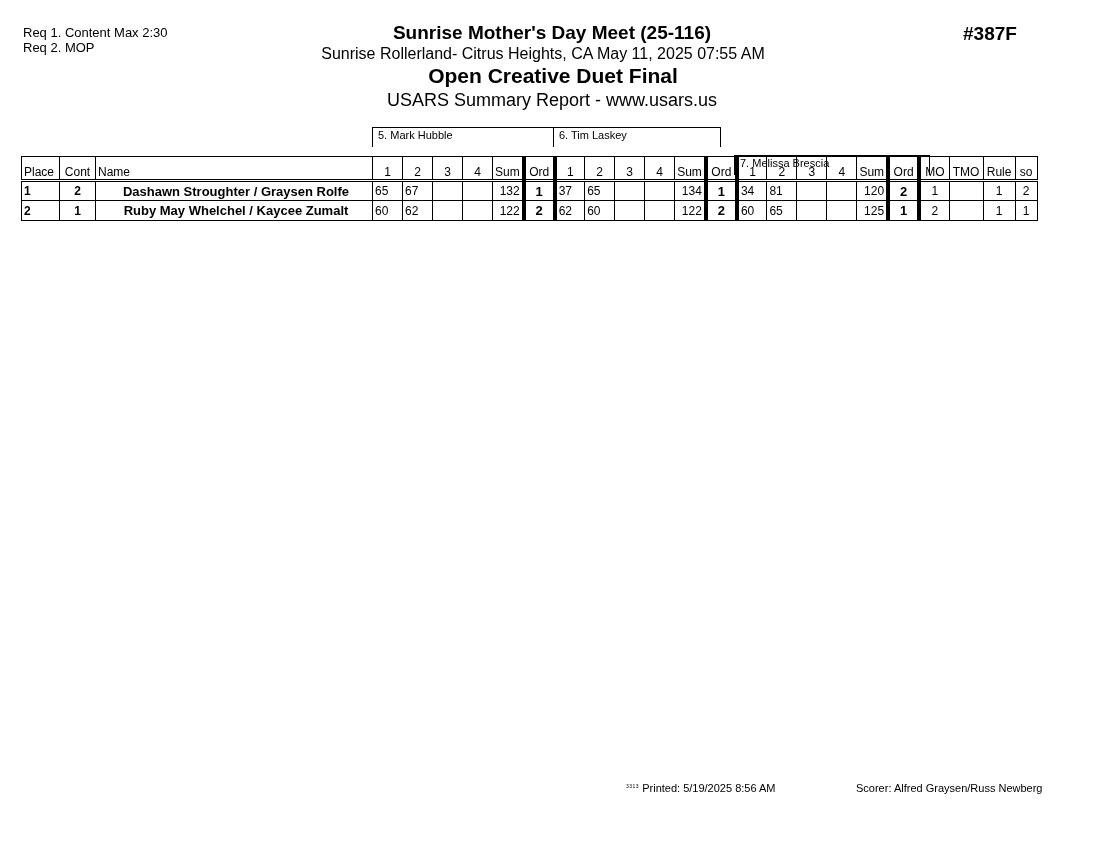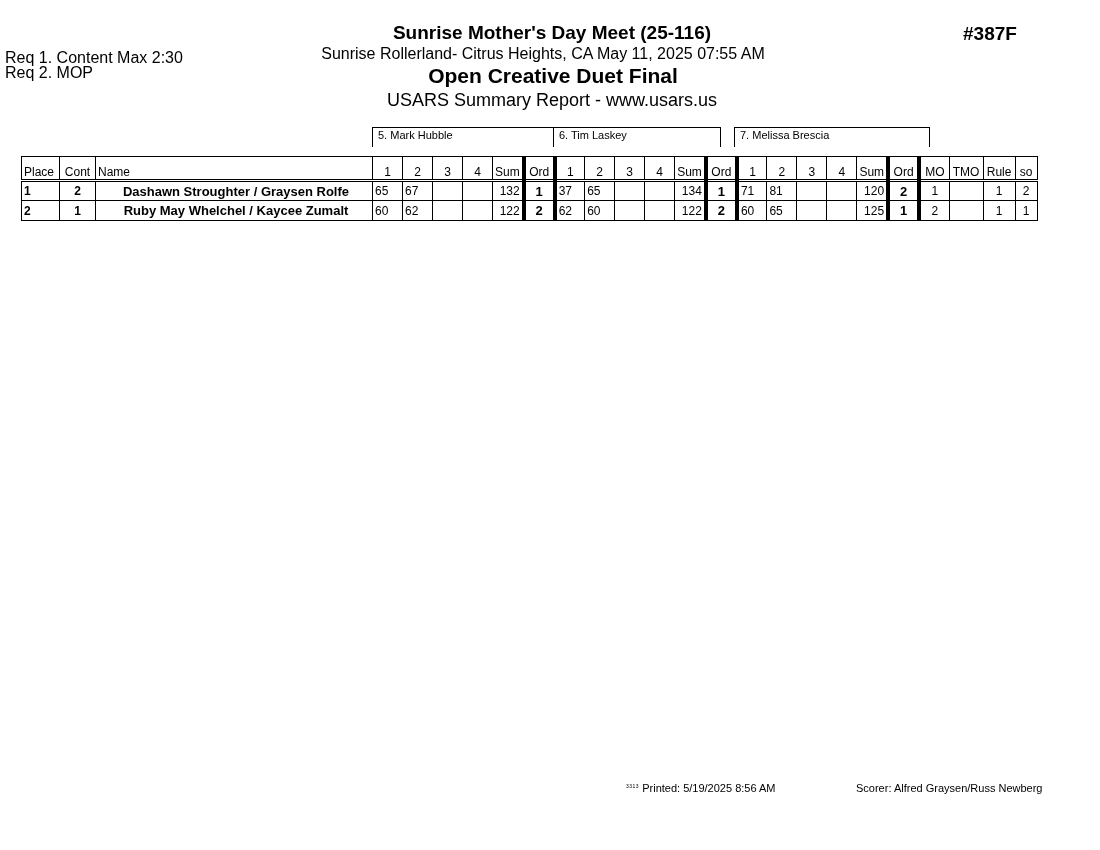--- a/index.html
+++ b/index.html
@@ -1,19 +1,19 @@
 <!DOCTYPE html>
 <html><head>
 <meta charset="utf-8">
 <style>
   html, body { margin: 0; padding: 0; background: #ffffff; }
   body { width: 1100px; height: 850px; position: relative; overflow: hidden;
          font-family: "Liberation Sans", sans-serif; color: #000; }
   .abs { position: absolute; white-space: nowrap; }
-  .req { font-size: 16px; left: 5px; margin-top: 24px; }
+  .req { font-size: 13px; left: 23px; }
   .center { left: 0; width: 1100px; text-align: center; }
   .t1 { top: 22px; font-size: 19px; font-weight: bold; left: 2px; }
   .t2 { top: 45px; font-size: 16px; left: -7px; }
   .t3 { top: 64px; font-size: 21px; font-weight: bold; left: 3px; }
   .t4 { top: 90px; font-size: 18px; left: 2px; }
   .code { left: 963px; top: 23px; font-size: 19px; font-weight: bold; }
 
   .judge-box { position: absolute; top: 127px; height: 20px; border: 1px solid #000;
                border-bottom: none; font-size: 11px; box-sizing: border-box;
                padding: 1px 0 0 5px; }
@@ -39,21 +39,21 @@
 <div class="abs req" style="top:40px;">Req  2.  MOP</div>
 
 <div class="abs center t1">Sunrise Mother's Day Meet (25-116)</div>
 <div class="abs center t2">Sunrise Rollerland- Citrus Heights, CA  May 11, 2025  07:55 AM</div>
 <div class="abs center t3">Open Creative Duet Final</div>
 <div class="abs center t4">USARS Summary Report - www.usars.us</div>
 <div class="abs code">#387F</div>
 
 <div class="judge-box" style="left:372px;width:182px;">5.  Mark Hubble</div>
 <div class="judge-box" style="left:553px;width:168px;">6.  Tim Laskey</div>
-<div class="judge-box" style="left:734px;width:196px;">7.  Melissa Brescia</div>
+<div class="judge-box" style="left:734px;width:196px;margin-top:28px;">7.  Melissa Brescia</div>
 
 <table class="results">
   <colgroup>
     <col style="width:38px">
       <col style="width:36px">
       <col style="width:277px">
     <col style="width:30px">
       <col style="width:30px">
       <col style="width:30px">
       <col style="width:30px">
@@ -121,21 +121,21 @@
     <td class="r">132</td>
     <td class="c thickL ordv">1</td>
 
     <td class="thickL">37</td>
     <td>65</td>
     <td></td>
     <td></td>
     <td class="r">134</td>
     <td class="c thickL ordv">1</td>
 
-    <td class="thickL">71</td>
+    <td class="thickL">34</td>
     <td>81</td>
     <td></td>
     <td></td>
     <td class="r">120</td>
     <td class="c thickL ordv">2</td>
 
     <td class="c thickL">1</td>
     <td class="c"></td>
     <td class="c">1</td>
     <td class="c">2</td>

